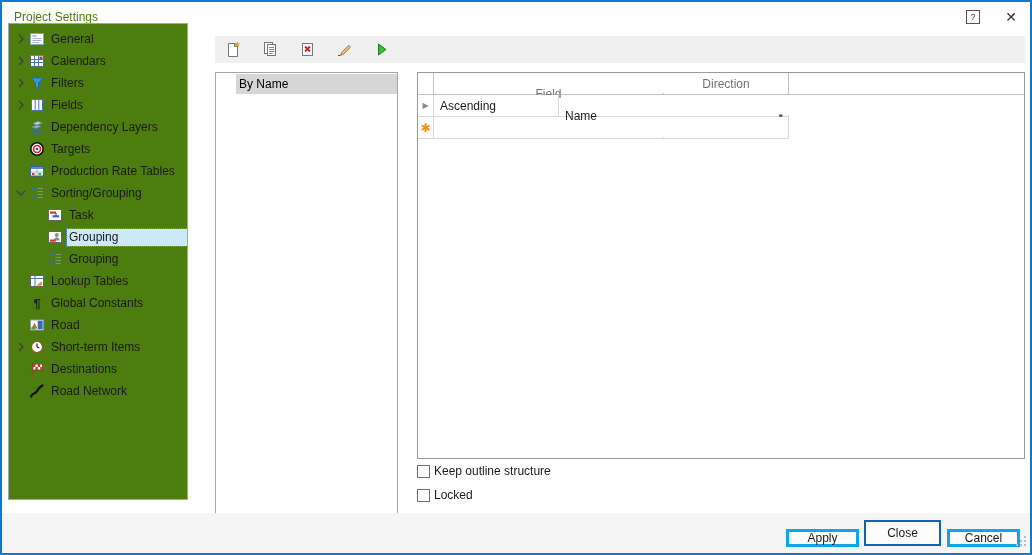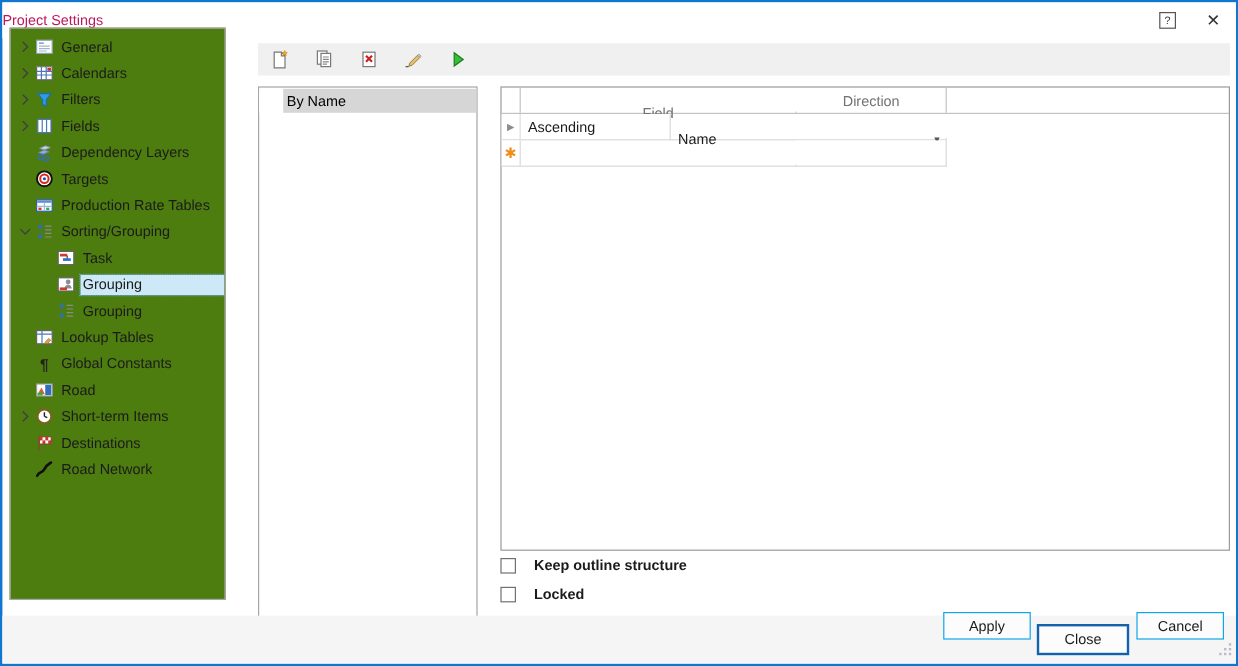--- a/index.html
+++ b/index.html
@@ -2,21 +2,21 @@
 <html><head>
 <meta charset="utf-8">
 <style>
   * { box-sizing:border-box; margin:0; padding:0; }
   html,body { width:1032px; height:555px; }
   body { font-family:"Liberation Sans",sans-serif; font-size:12px; color:#1b1b1b; background:#fff; position:relative; overflow:hidden; }
   .win { position:absolute; inset:0; border:2px solid #0f77cf; background:#fff; }
 
   
   .titlebar { position:absolute; left:0; top:0; right:0; height:30px; display:flex; align-items:center; background:#fff; }
-  .title { color:#be185d; }
+  .title { padding-left:12px; color:#4d7c0f; }
   .titlebtns { margin-left:auto; display:flex; align-items:center; height:100%; }
   .tbtn { width:38px; height:100%; display:flex; align-items:center; justify-content:center; color:#444; cursor:default; }
   .helpbox { width:14px; height:14px; border:1px solid #555; font-size:9px; line-height:12px; text-align:center; color:#333; }
   .closex { font-size:14px; color:#333; }
 
   
   .sidebar { position:absolute; left:6px; top:21px; width:180px; height:477px; border:1px solid #a5a5a5; background:#4d7c0f; padding-top:4px; overflow:hidden; }
   .trow { display:flex; align-items:center; height:22px; padding-left:4px; }
   .trow.child { padding-left:22px; }
   .chev { flex:0 0 16px; height:16px; display:flex; align-items:center; justify-content:center; }
@@ -45,28 +45,28 @@
   .c-rest { flex:1; border-right:none; }
   .grow { display:flex; height:22px; width:372px; }
   .gc { border-right:1px solid #d9d9d9; border-bottom:1px solid #d9d9d9; display:flex; align-items:center; background:#fff; }
   .gc.c-sel { justify-content:center; }
   .marker-current { color:#8c8c8c; font-size:8px; }
   .marker-new { color:#f08d1d; font-size:12px; }
   .gtext { padding-left:6px; }
   .ddarrow { margin-left:auto; padding-right:5px; color:#555; font-size:9px; }
 
   
-  .cbrow { position:absolute; left:415px; display:flex; align-items:center; gap:15px; height:16px;font-weight:bold; }
+  .cbrow { position:absolute; left:415px; display:flex; align-items:center; gap:4px; height:16px; }
   .cb1 { top:461px; }
   .cb2 { top:485px; }
   .cbbox { width:13px; height:13px; border:1px solid #707070; background:#fff; }
 
   
   .footer { position:absolute; left:0; right:0; top:511px; bottom:0; background:#f5f5f6; }
-  .btn { position:absolute; height:23px; top:508px; border:1px solid #0ea5e9; background:#fcfcfc; display:flex; align-items:center; justify-content:center; color:#1b1b1b; cursor:default; }
+  .btn { position:absolute; height:18px; top:527px; border:3px solid #0ea5e9; background:#fcfcfc; display:flex; align-items:center; justify-content:center; color:#1b1b1b; cursor:default; }
   .btn-apply { left:784px; width:73px; }
   .btn-close { left:862px; width:77px; height:26px; top:518px; border:2px solid #1262ad;text-align:right; }
   .btn-cancel { left:945px; width:73px; }
   .grip { position:absolute; right:3px; bottom:3px; }
 </style>
 </head>
 <body>
 
 <div class="win">
 

